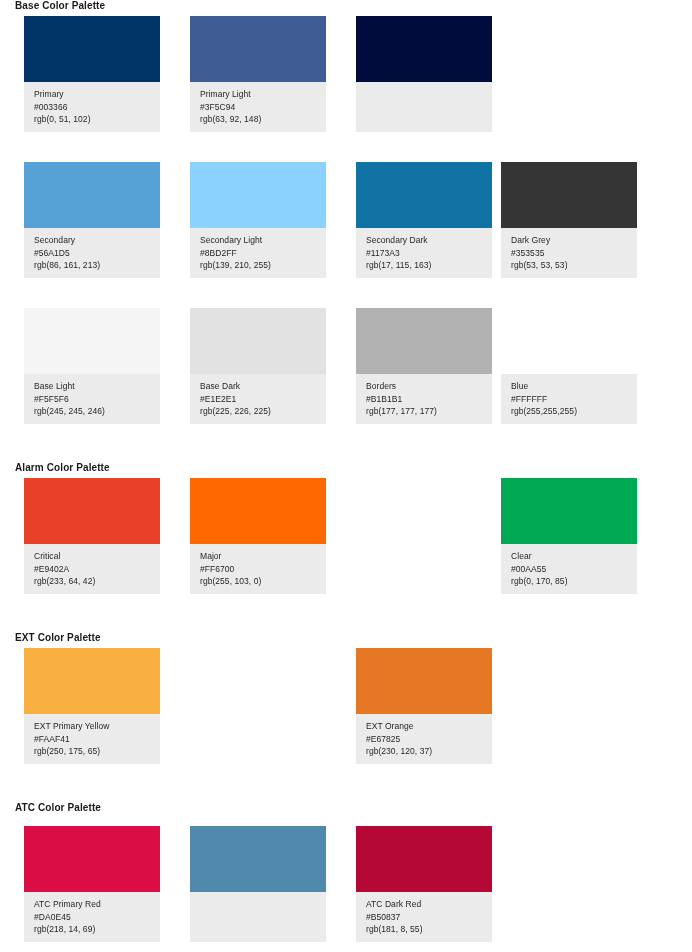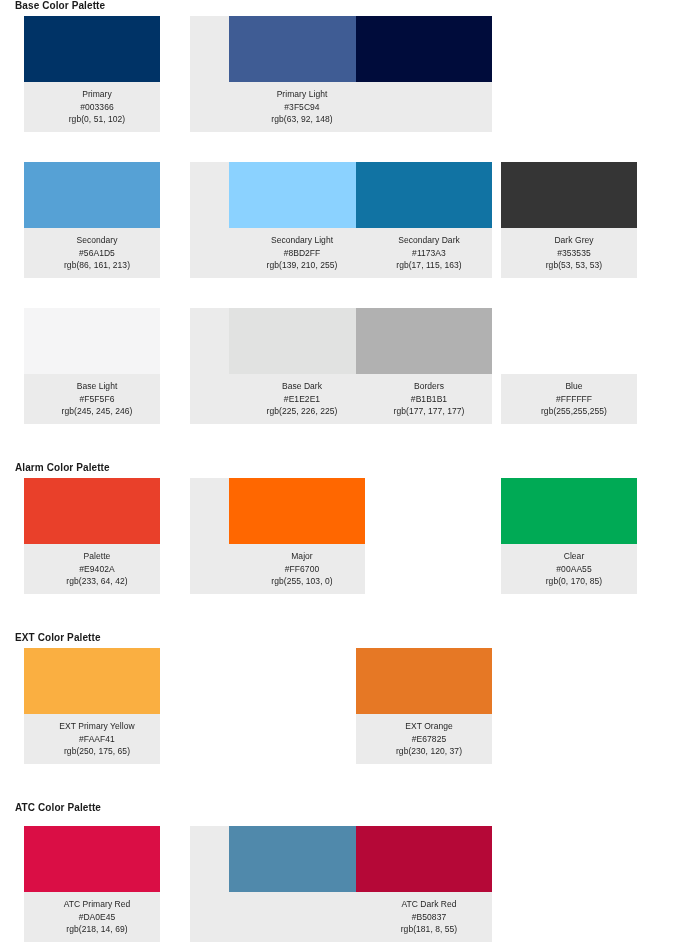--- a/index.html
+++ b/index.html
@@ -35,32 +35,31 @@
     color: #1a1a1a;
     letter-spacing: 0.1px;
     white-space: nowrap;
   }
   .swatch-row {
     position: absolute;
     left: 0;
     top: 16px;
     width: 560px;
     height: 122px;
-    text-align: center;
   }
   .swatch-card {
     position: absolute;
     top: 0;
     width: 136px;
     height: 116px;
     background: #EBEBEB;
     overflow: hidden;
   }
   .swatch-card.col0 { left: 24px; }
-  .swatch-card.col1 { left: 190px; padding-left: 39px; }
+  .swatch-card.col1 { left: 190px; }
   .swatch-card.col2 { left: 356px; }
   .swatch-card.col3 { left: 501px; }
   .swatch-chip {
     width: 136px;
     height: 66px;
     display: block;
   }
   .swatch-meta {
     padding: 6px 0 0 10px;
     height: 44px;
@@ -173,21 +172,21 @@
           </div>
         </div>
       </div>
     </div>
     <div class="section" style="top: 462px;">
       <div class="section-title">Alarm Color Palette</div>
       <div class="swatch-row" style="top: 16px;">
         <div class="swatch-card col0">
           <div class="swatch-chip" style="background: rgb(233, 64, 42);"></div>
           <div class="swatch-meta">
-            <span class="swatch-name">Palette</span>
+            <span class="swatch-name">Critical</span>
             <span class="swatch-hex">#E9402A</span>
             <span class="swatch-rgb">rgb(233, 64, 42)</span>
           </div>
         </div>
         <div class="swatch-card col1">
           <div class="swatch-chip" style="background: rgb(255, 103, 0);"></div>
           <div class="swatch-meta">
             <span class="swatch-name">Major</span>
             <span class="swatch-hex">#FF6700</span>
             <span class="swatch-rgb">rgb(255, 103, 0)</span>

